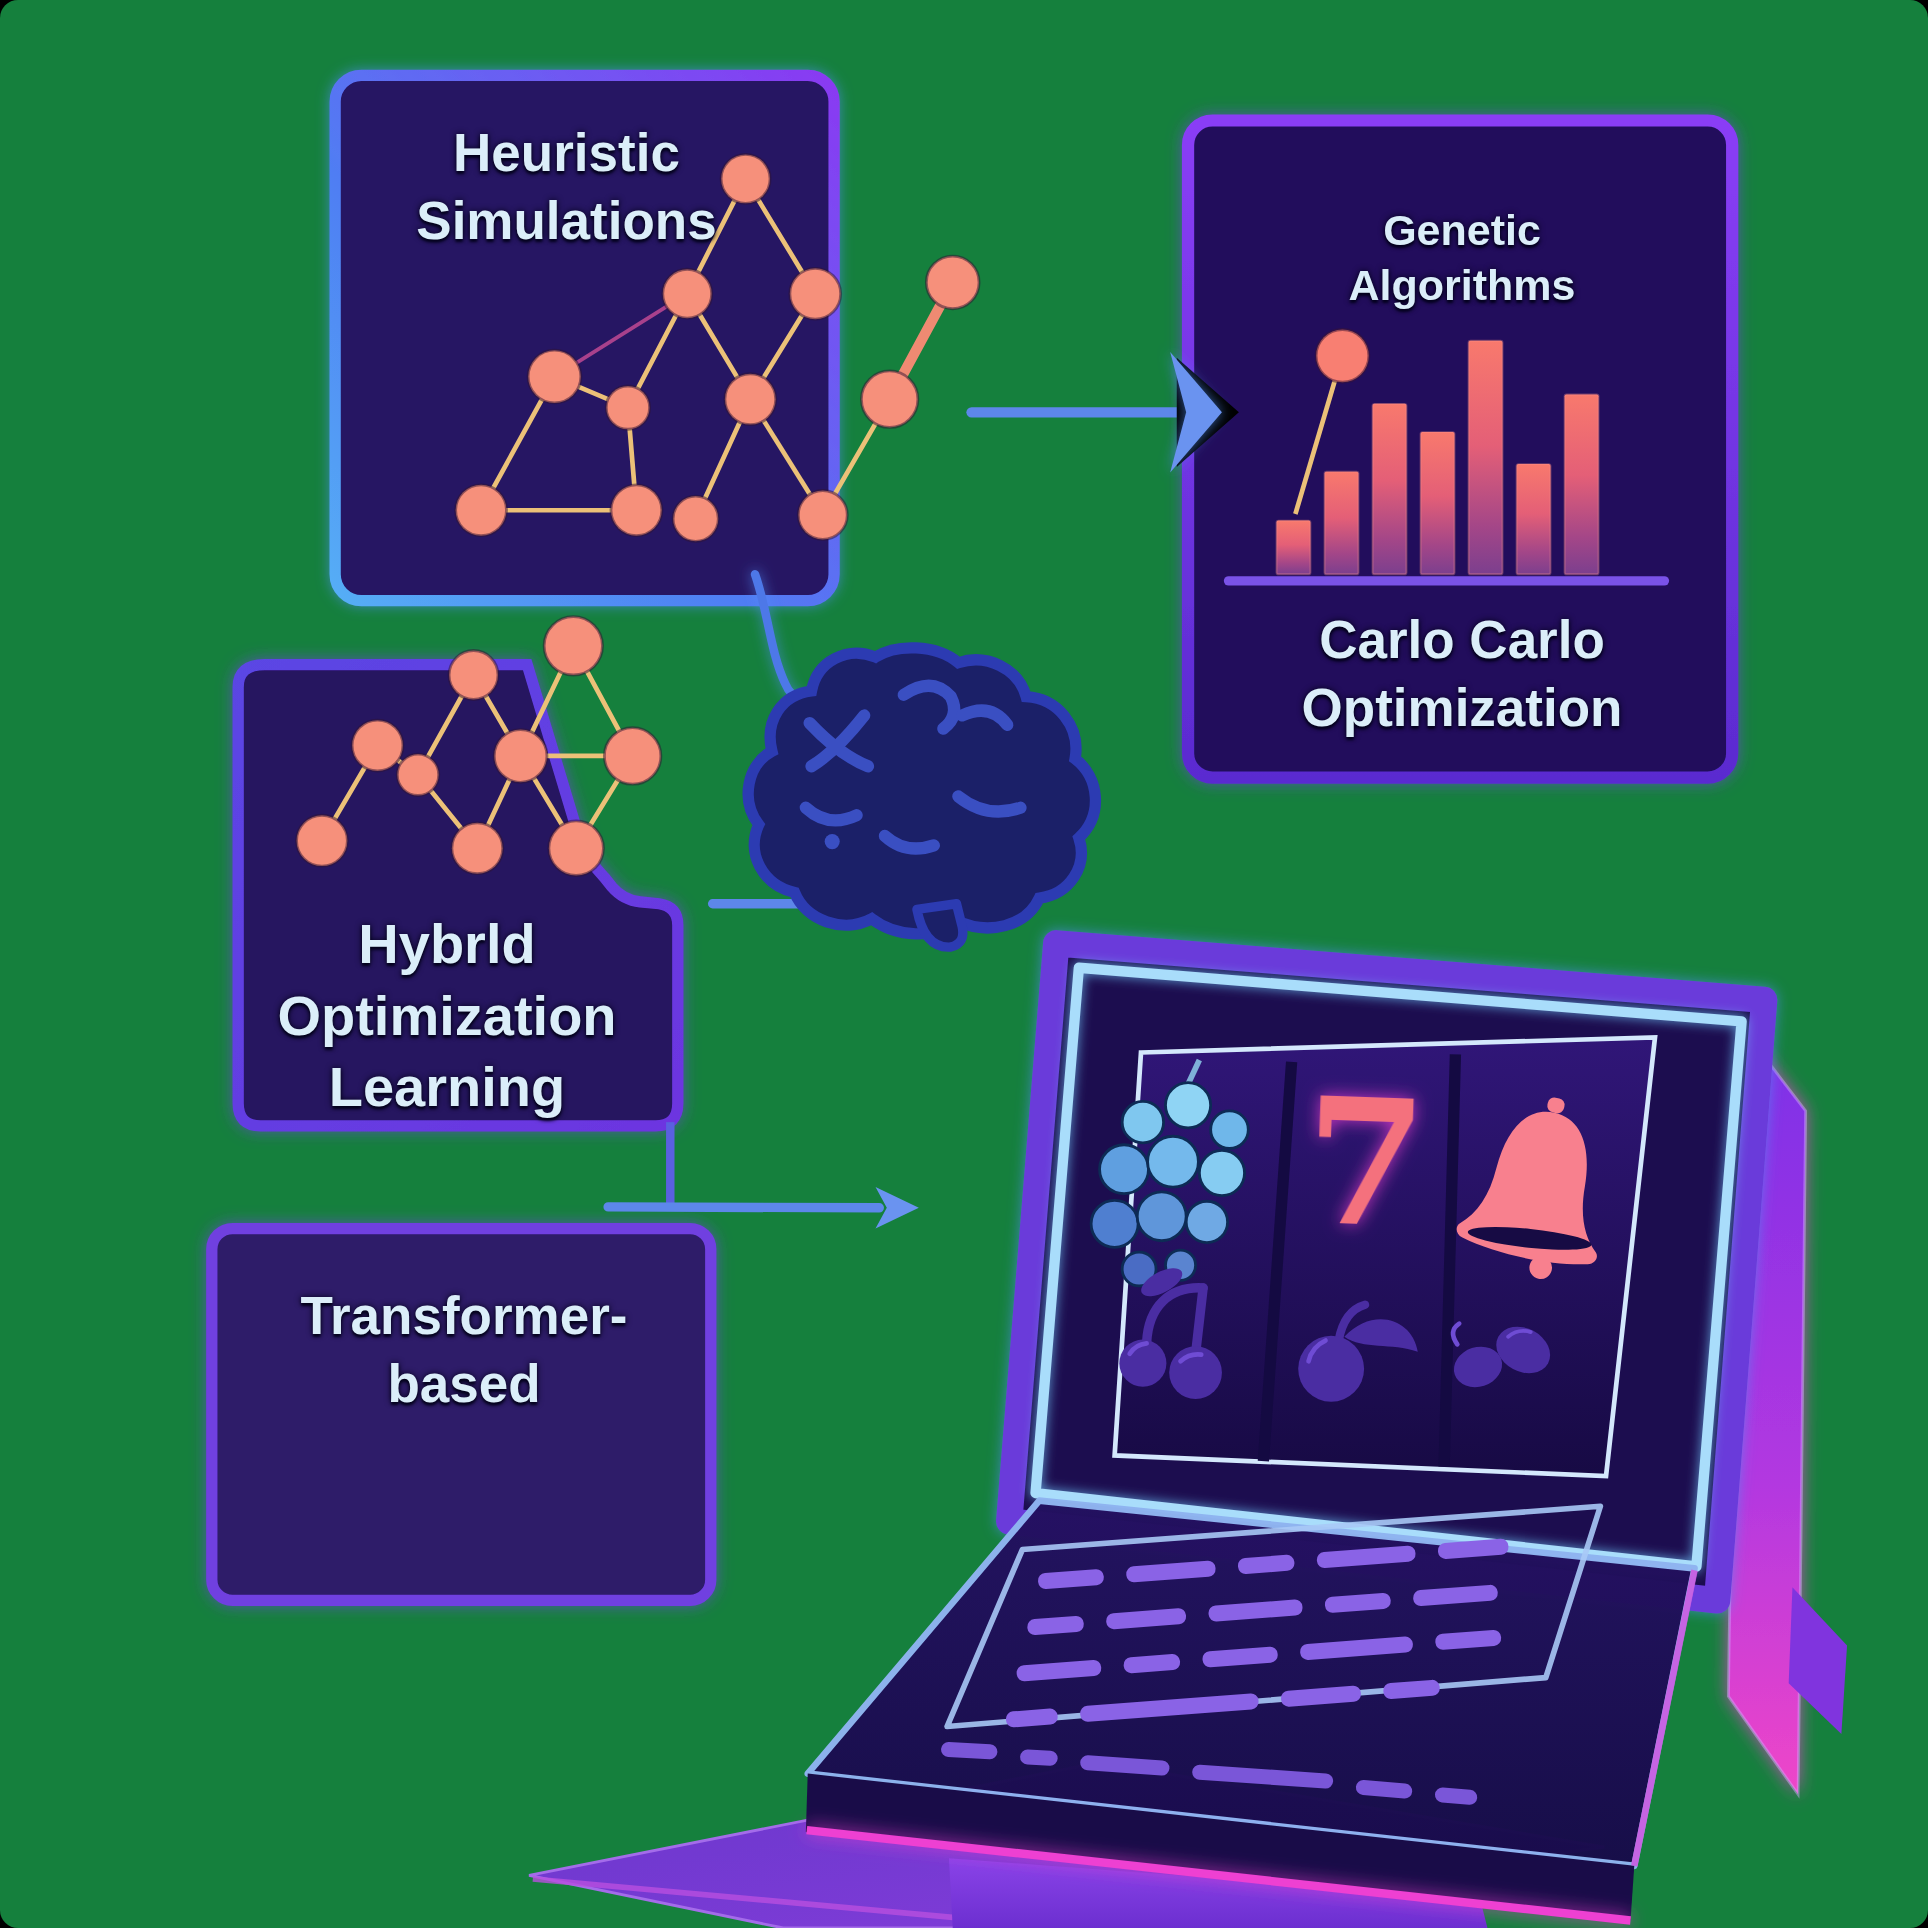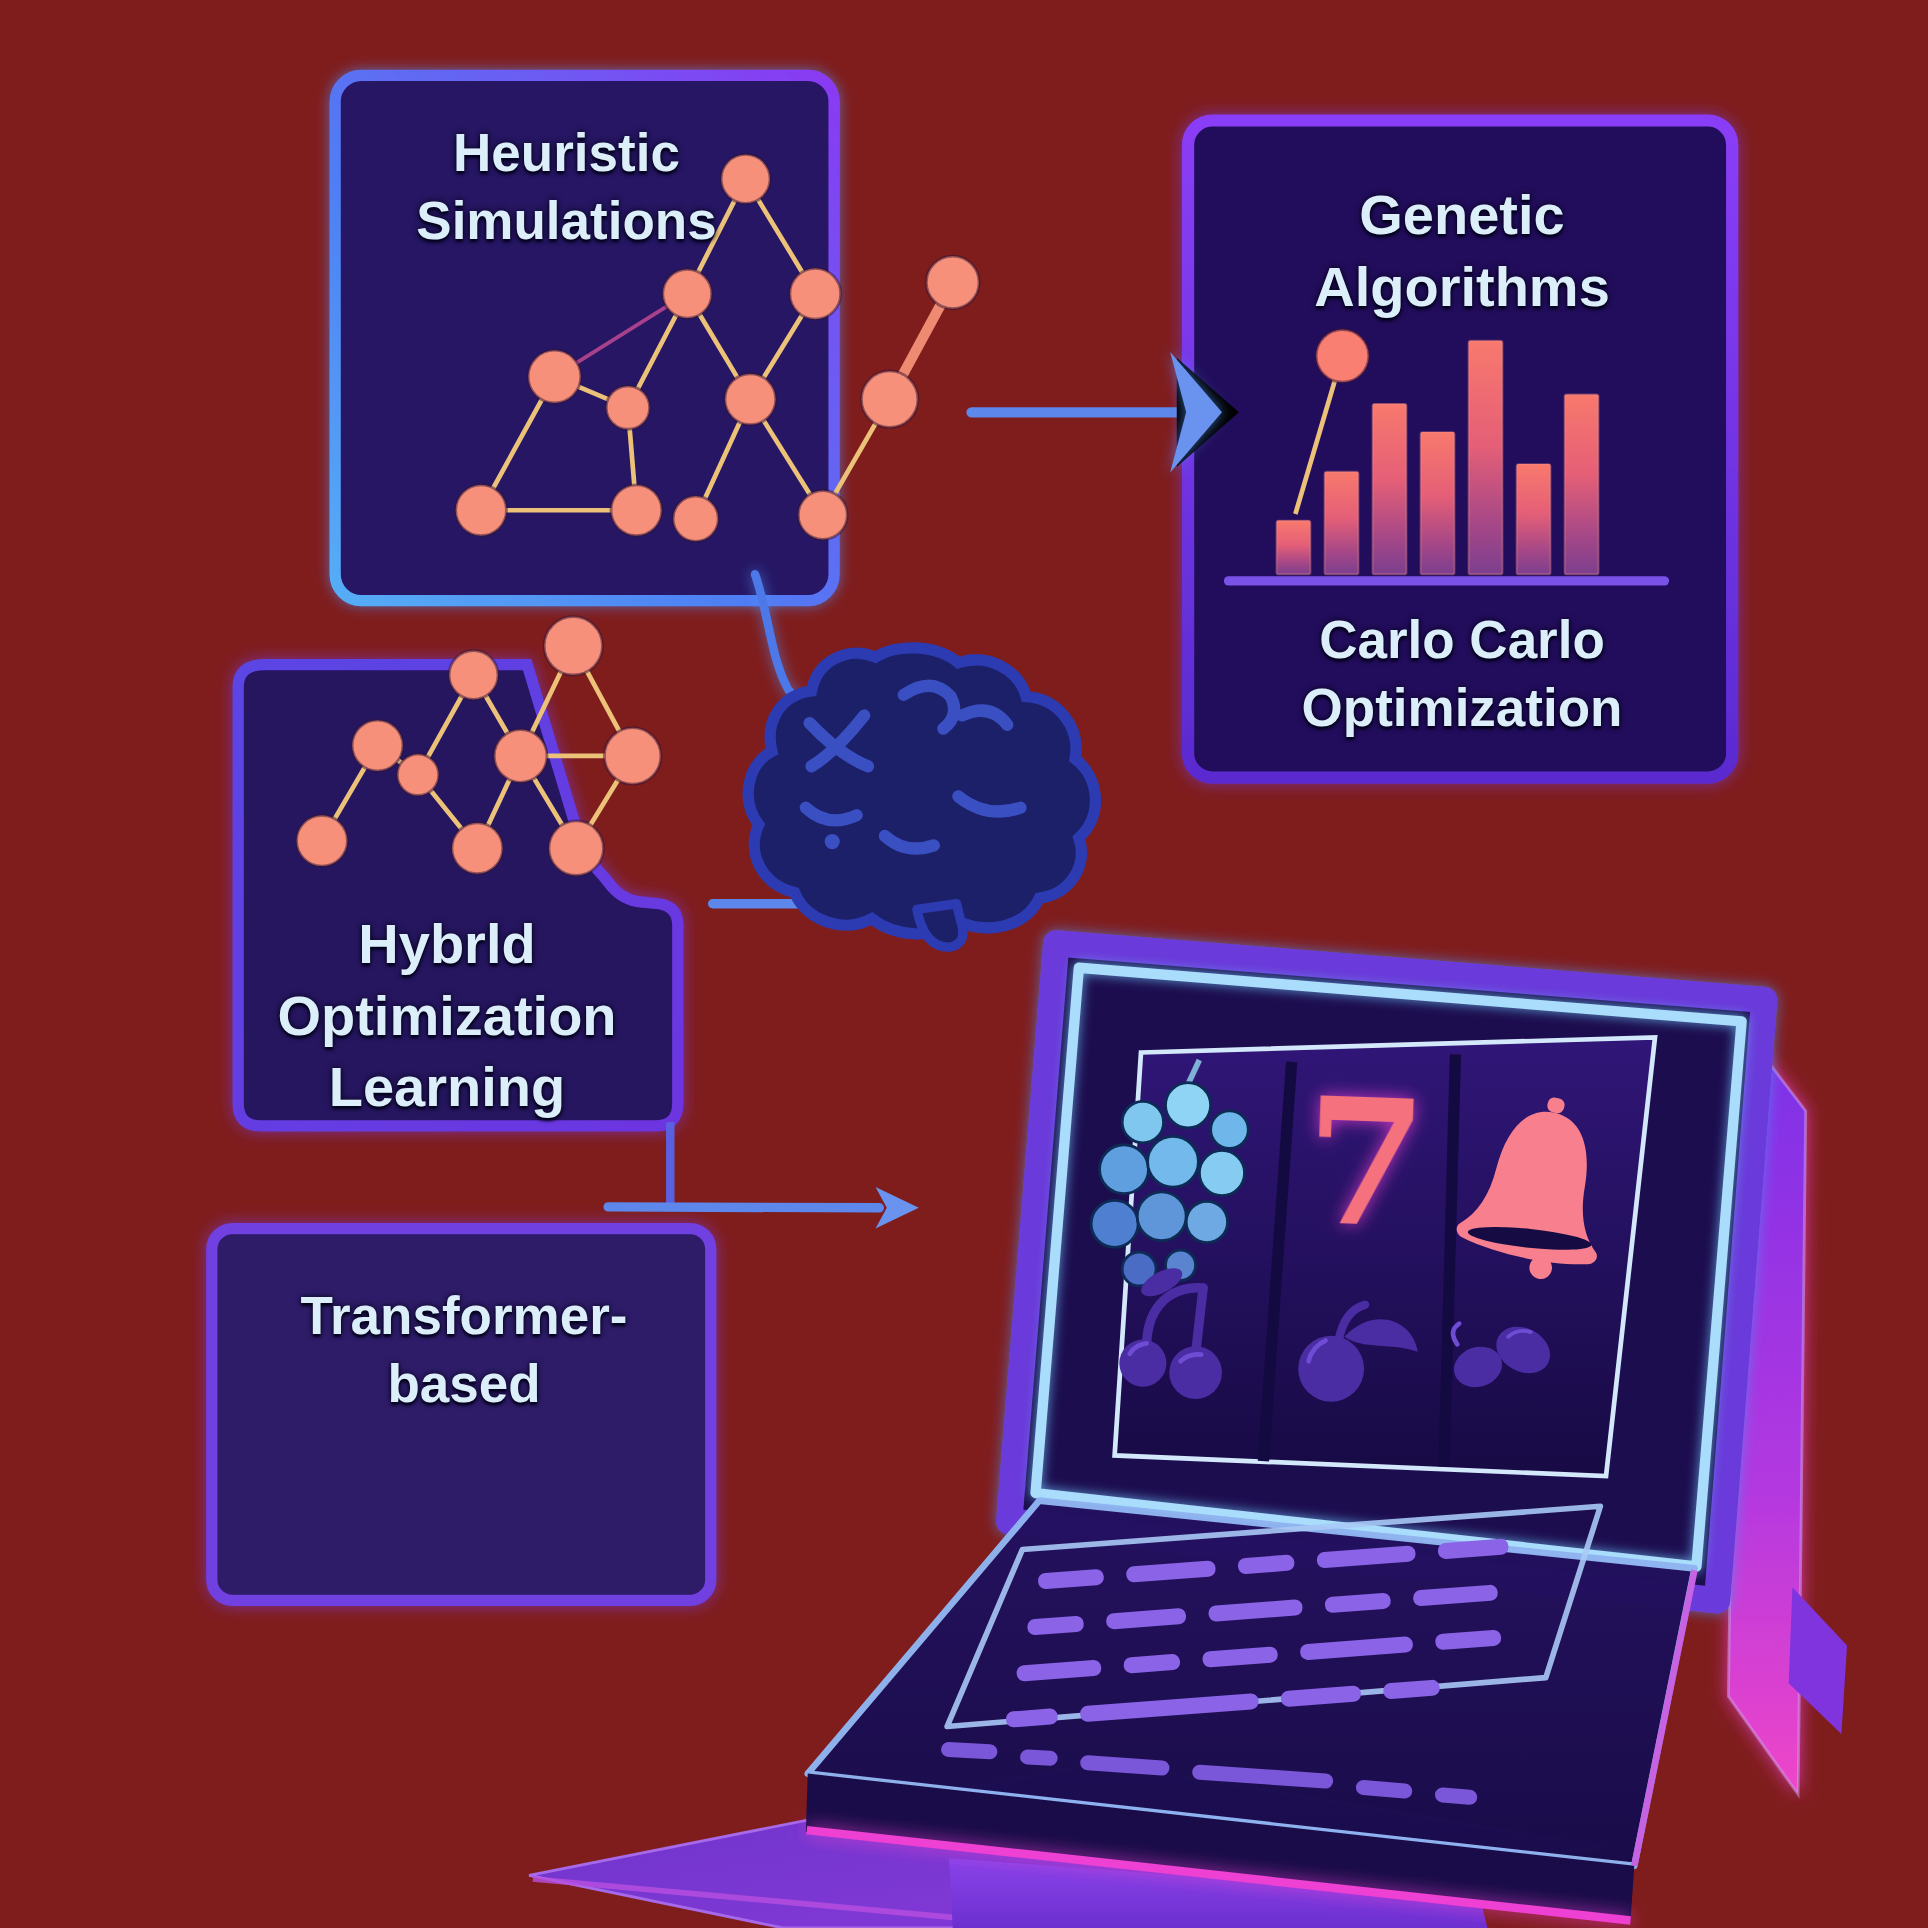--- a/index.html
+++ b/index.html
@@ -1,23 +1,23 @@
 <!DOCTYPE html>
 <html style="font-size:15px"><head>
 <meta charset="utf-8">
 <style>
   html,body{margin:0;padding:0;background:#000;}
-  .canvas{position:relative;width:1928px;height:1928px;background:#7f1d1d;overflow:hidden;
-          font-family:"Liberation Sans", sans-serif;}
+  .canvas{position:relative;width:1928px;height:1928px;background:#15803d;overflow:hidden;
+          font-family:"Liberation Sans", sans-serif;border-radius:18px;}
   .canvas svg{position:absolute;inset:0;}
   .label{position:absolute;text-align:center;color:#dbeef9;font-weight:bold;
          line-height:1.28;letter-spacing:0px;
          text-shadow:0 0 6.6px rgba(0,0,20,.95),0 2.8px 2.8px rgba(0,0,25,.85);}
   .lbl-56{font-size:53px;}
-  .lbl-58{font-size:56px;}
+  .lbl-58{font-size:43px;margin-top:24px;}
   .lbl-54{font-size:56px;}
 </style>
 </head>
 <body>
 
 <div class="canvas">
 
 <svg viewBox="0 0 2048 2048" width="1928" height="1928">
   <defs>
     <linearGradient id="gbHeu" x1="0" y1="1" x2="1" y2="0">

